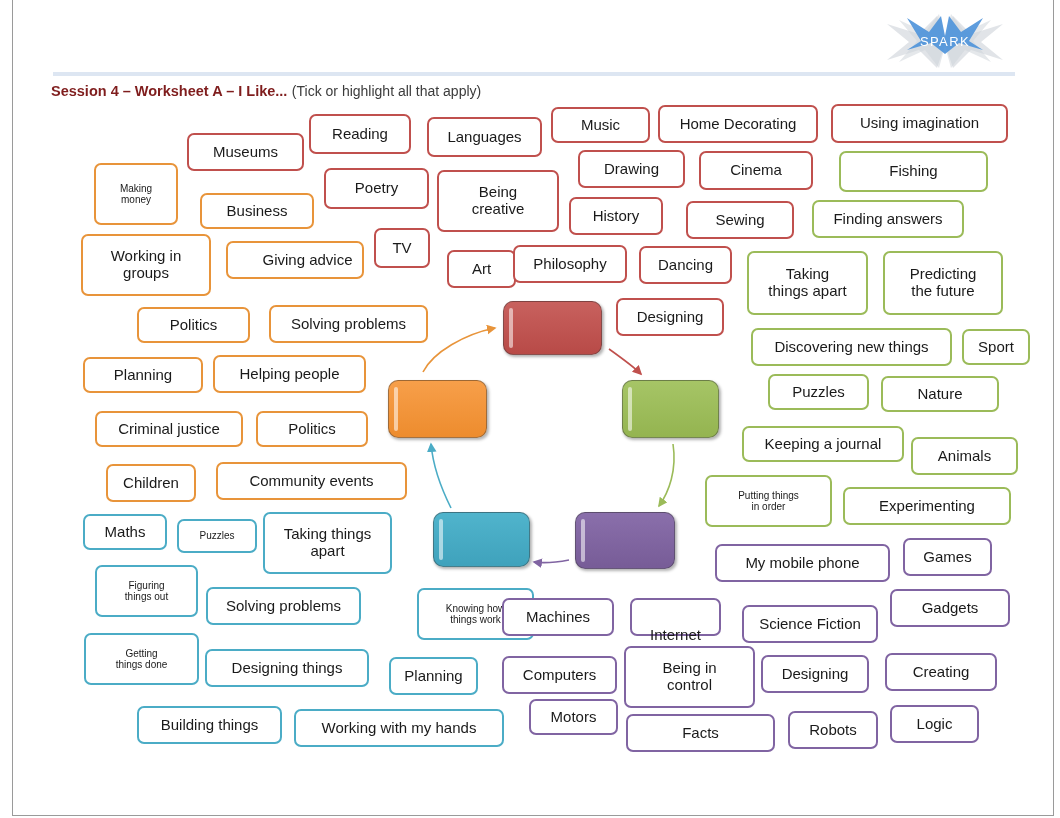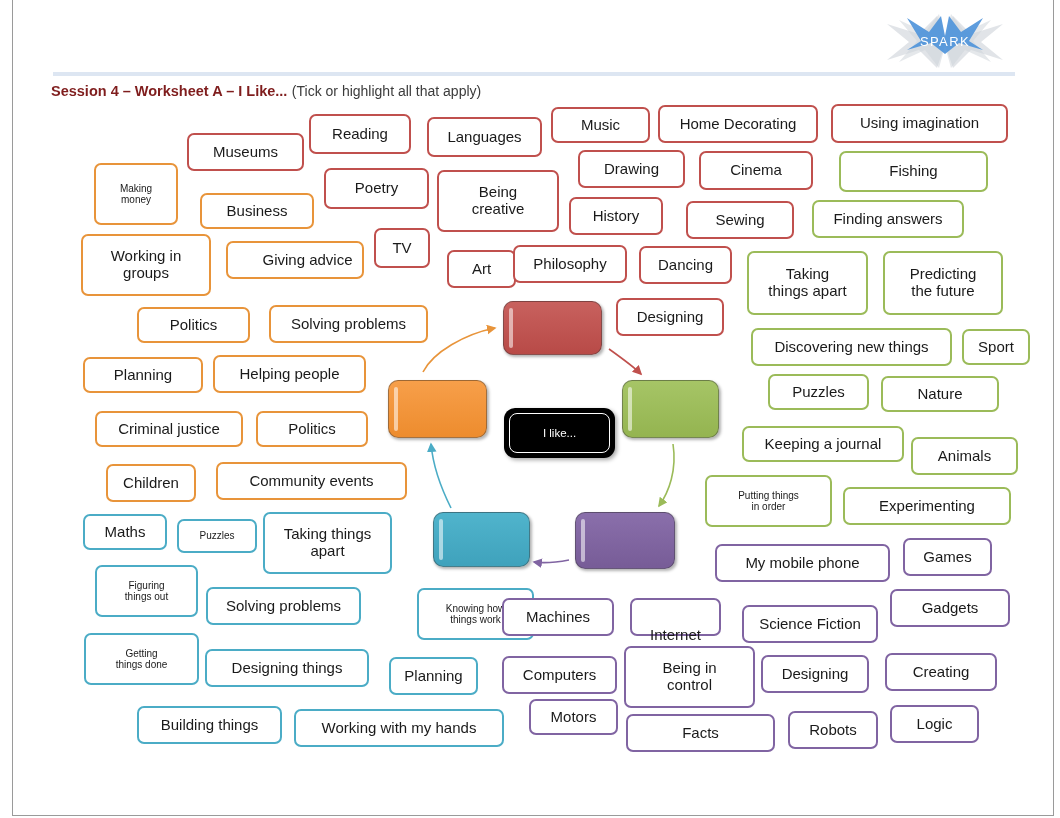--- a/index.html
+++ b/index.html
@@ -223,24 +223,20 @@
     </svg>
 
     <div id="blocks-layer">
         <div class="block b-red" style="left: 490px; top: 301px; width: 99px; height: 54px;"></div>
         <div class="block b-orange" style="left: 375px; top: 380px; width: 99px; height: 58px;"></div>
         <div class="block b-green" style="left: 609px; top: 380px; width: 97px; height: 58px;"></div>
         <div class="block b-teal" style="left: 420px; top: 512px; width: 97px; height: 55px;"></div>
         <div class="block b-purple" style="left: 562px; top: 512px; width: 100px; height: 57px;"></div>
       </div>
 
-    <div id="hub">
-      <div id="hub-inner"></div>
-      <div id="hub-label">I like...</div>
-    </div>
 
     <div id="pills-layer">
         <div class="pill c-red" style="left: 174px; top: 133px; width: 117px; height: 38px;">
           <span style="white-space: pre-line;">Museums</span>
         </div>
         <div class="pill c-red" style="left: 296px; top: 114px; width: 102px; height: 40px;">
           <span style="white-space: pre-line;">Reading</span>
         </div>
         <div class="pill c-red" style="left: 414px; top: 117px; width: 115px; height: 40px;">
           <span style="white-space: pre-line;">Languages</span>

